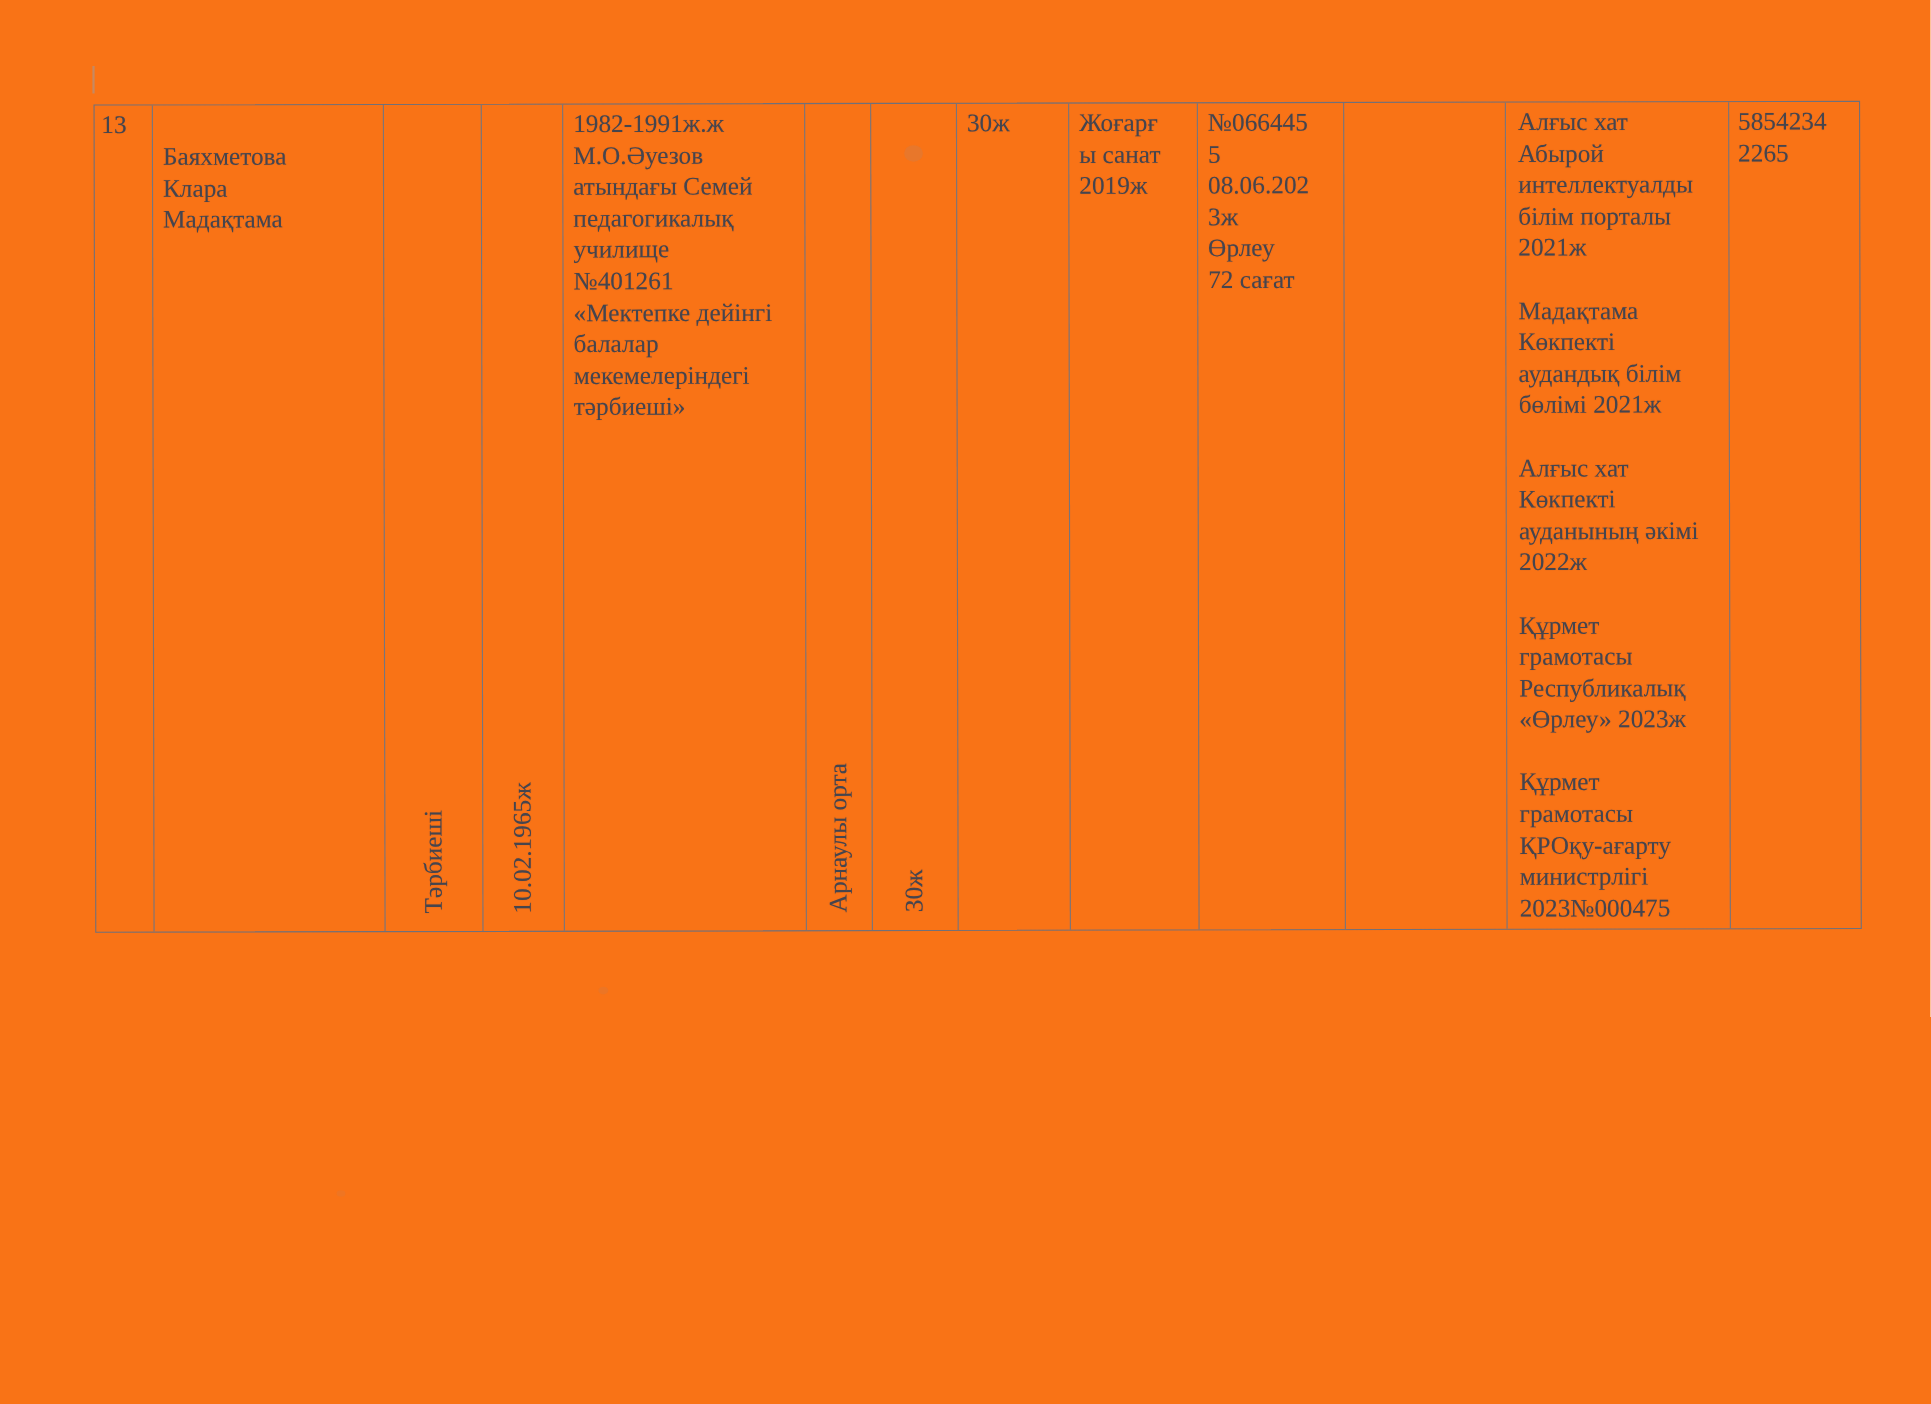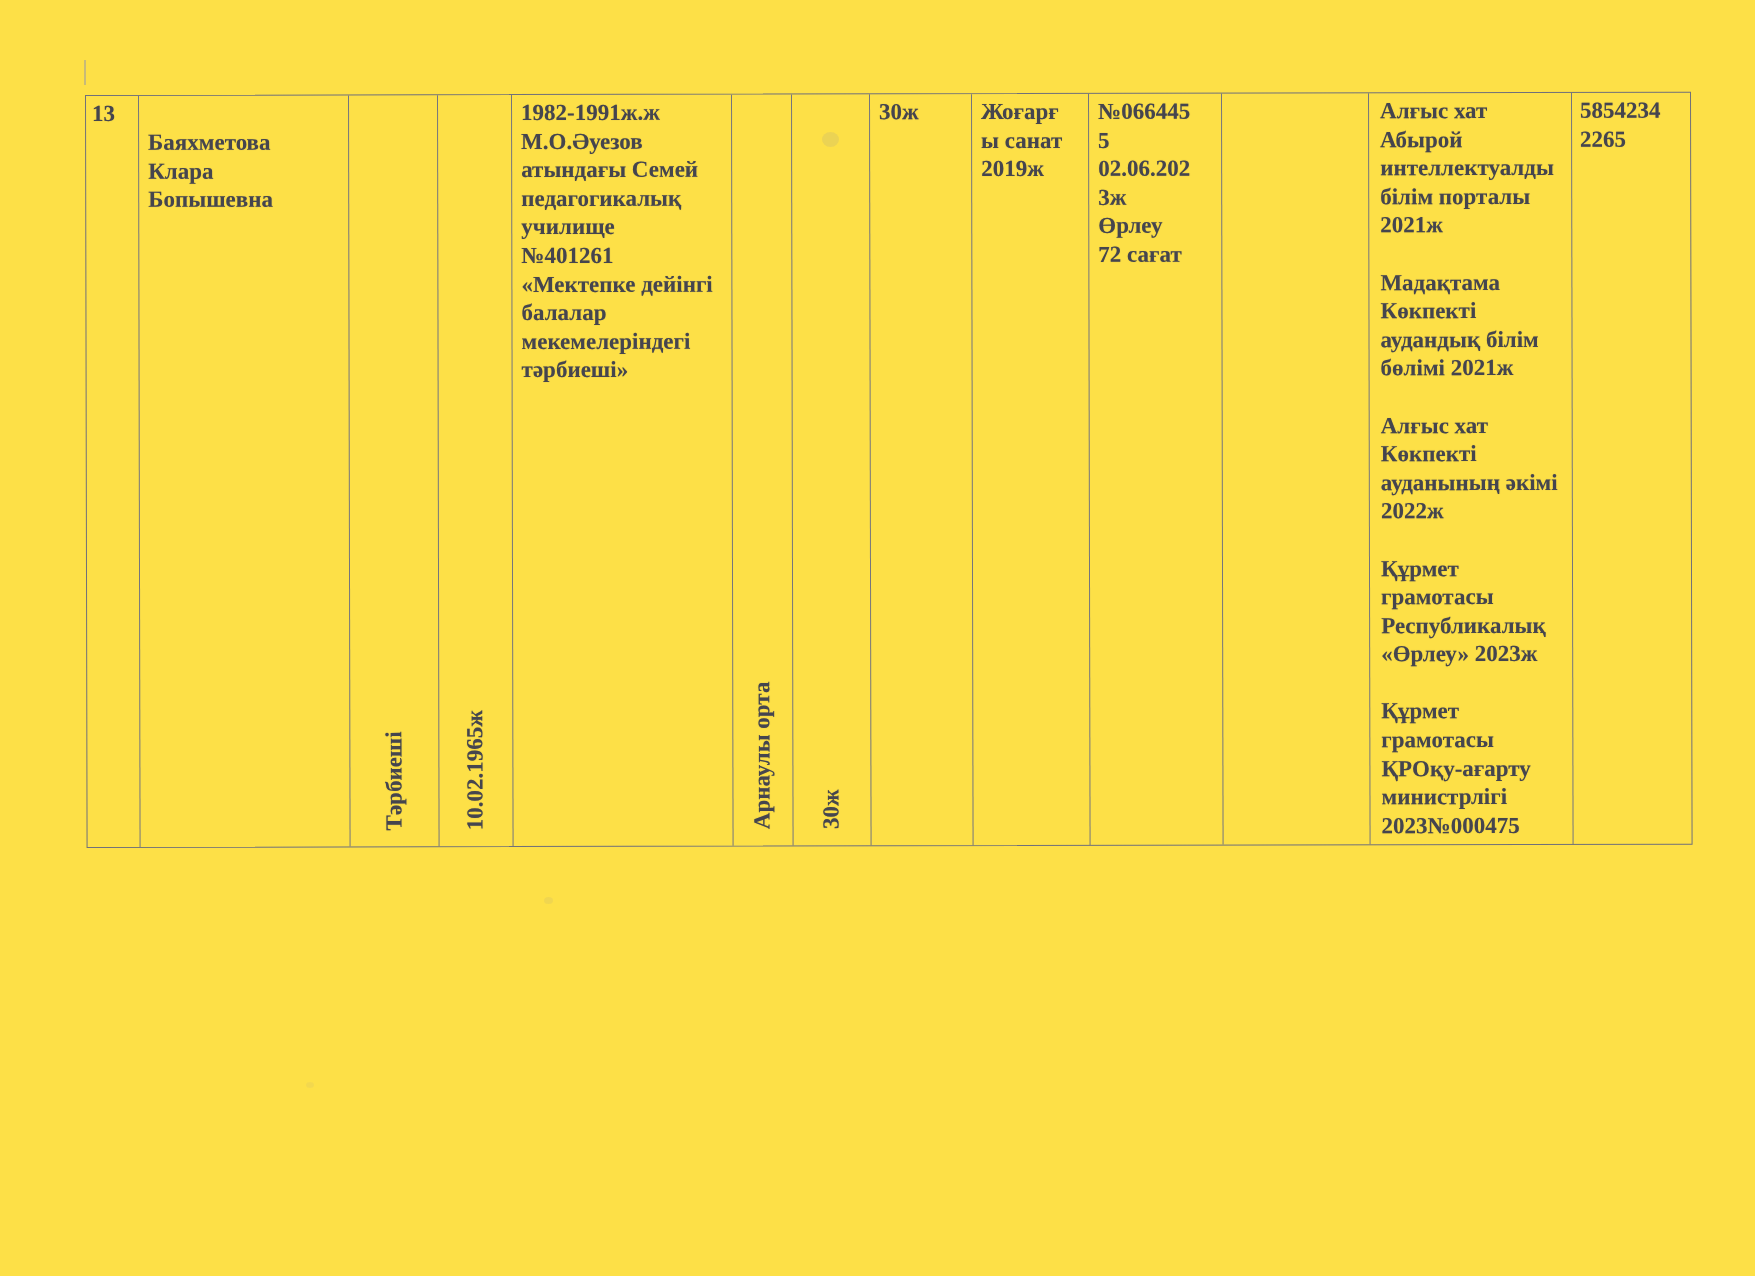--- a/index.html
+++ b/index.html
@@ -1,25 +1,24 @@
 <!DOCTYPE html>
 <html><head>
 <meta charset="utf-8">
 <style>
   * { margin: 0; padding: 0; box-sizing: border-box; }
   html, body { background: #ffffff; }
   .page {
     position: relative;
     width: 1755px;
     height: 1276px;
-    background: #fde047;
+    background: #f97316;
     overflow: hidden;
     font-family: "Liberation Serif", "DejaVu Serif", serif;
     color: #45454e;
-    font-weight: bold;
   }
   .scan-table {
     position: absolute;
     left: 85px;
     top: 95px;
     width: 1606px;
     height: 753px;
     display: flex;
     border: 1.6px solid #70707a;
     background: transparent;
@@ -93,21 +92,21 @@
 
   <div class="scan-table">
 
     <div class="cell c-number">
       <div class="cell-text">13</div>
     </div>
 
     <div class="cell c-name pad-top">
       <div class="cell-text">Баяхметова
 Клара
-Бопышевна</div>
+Мадақтама</div>
     </div>
 
     <div class="cell c-position vert">
       <div class="vtext">Тәрбиеші</div>
     </div>
 
     <div class="cell c-birth vert">
       <div class="vtext">10.02.1965ж</div>
     </div>
 
@@ -138,21 +137,21 @@
 
     <div class="cell c-category">
       <div class="cell-text">Жоғарғ
 ы санат
 2019ж</div>
     </div>
 
     <div class="cell c-cert">
       <div class="cell-text">№066445
 5
-02.06.202
+08.06.202
 3ж
 Өрлеу
 72 сағат</div>
     </div>
 
     <div class="cell c-empty">
       <div class="cell-text"></div>
     </div>
 
     <div class="cell c-awards">

